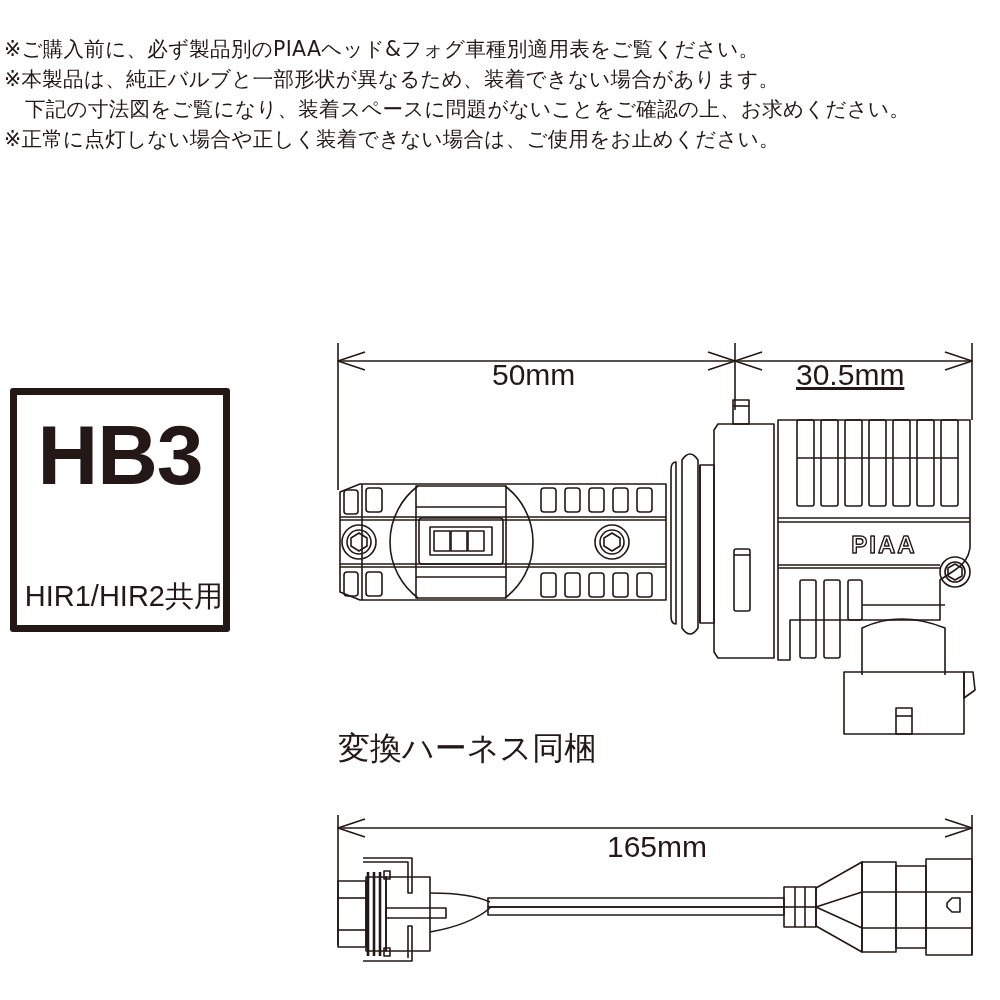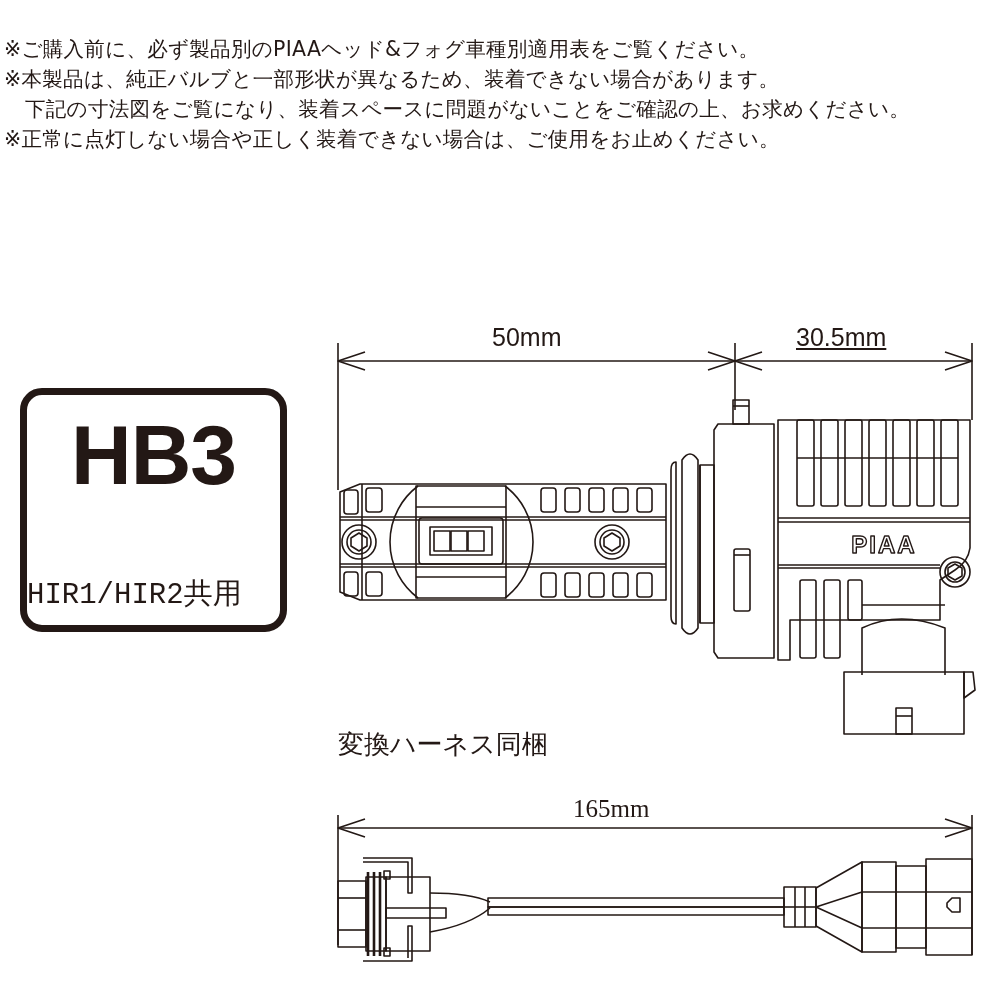--- a/index.html
+++ b/index.html
@@ -1,52 +1,52 @@
 <!DOCTYPE html>
 <html><head>
 <meta charset="utf-8">
 <style>
   html, body { margin: 0; padding: 0; background: #ffffff; }
   body { width: 1000px; height: 1000px; position: relative; overflow: hidden;
          font-family: "DejaVu Sans", "Liberation Sans", sans-serif; color: #231815; }
   .notes { position: absolute; left: 4px; top: 34px; width: 1000px; }
   .note { font-size: 20.5px; line-height: 30px; height: 30px; white-space: nowrap; letter-spacing: 0.3px; }
   .note.indent { padding-left: 21px; }
-  .badge { position: absolute; left: 20px; top: 388px; width: 267px; height: 244px;
-           border: 7px solid #231815; border-radius: 22px; box-sizing: border-box; }
+  .badge { position: absolute; left: 10px; top: 388px; width: 220px; height: 244px;
+           border: 7px solid #231815; border-radius: 3px; box-sizing: border-box; }
   .badge .big { position: absolute; left: 0; width: 100%; text-align: center;
                 font-family: "Liberation Sans", sans-serif; font-weight: bold;
                 font-size: 84px; line-height: 84px; letter-spacing: -1px; }
   .badge .b1 { top: 18px; }
   .badge .b2 { top: 96px; }
-  .badge .small { position: absolute; left: 0; width: 100%; top: 186px; text-align: left;
-                  font-family: Liberation Mono, monospace; font-size: 29px; line-height: 30px; }
-  .dim-label { position: absolute; font-family: "Liberation Sans", sans-serif; font-size: 25px; }
-  .harness-caption { position: absolute; left: 338px; top: 727px; font-size: 26px; letter-spacing: 0px; }
+  .badge .small { position: absolute; left: 0; width: 100%; top: 186px; text-align: right;
+                  font-family: Liberation Sans, sans-serif; font-size: 29px; line-height: 30px; }
+  .dim-label { position: absolute; font-family: "Liberation Sans", sans-serif; font-size: 30px; margin-top: 35px; }
+  .harness-caption { position: absolute; left: 338px; top: 727px; font-size: 32px; letter-spacing: 0px; }
   svg { position: absolute; left: 0; top: 0; }
 </style>
 </head>
 <body>
 
 <div class="notes">
   <div class="note">※ご購入前に、必ず製品別のPIAAヘッド&amp;フォグ車種別適用表をご覧ください。</div>
   <div class="note">※本製品は、純正バルブと一部形状が異なるため、装着できない場合があります。</div>
   <div class="note indent">下記の寸法図をご覧になり、装着スペースに問題がないことをご確認の上、お求めください。</div>
   <div class="note">※正常に点灯しない場合や正しく装着できない場合は、ご使用をお止めください。</div>
 </div>
 
 <div class="badge">
   <div class="big b1">HB3</div>
   <div class="small">HIR1/HIR2共用</div>
 </div>
 
 <div class="dim-label" style="left:492px; top:323px;">50mm</div>
 <div class="dim-label" style="left:796px; top:323px;text-decoration:underline;">30.5mm</div>
 <div class="harness-caption">変換ハーネス同梱</div>
-<div class="dim-label" style="left:573px; top:795px;font-family:Liberation Serif, serif;">165mm</div>
+<div class="dim-label" style="left:607px; top:795px;">165mm</div>
 
 <svg width="1000" height="1000" viewBox="0 0 1000 1000" fill="none" stroke="#231815" stroke-width="1.6" stroke-linejoin="round">
 
   <g>
     <line x1="338" y1="343" x2="338" y2="490"></line>
     <line x1="735" y1="343" x2="735" y2="410"></line>
     <line x1="972" y1="343" x2="972" y2="420"></line>
     <line x1="338" y1="361" x2="735" y2="361"></line>
     <line x1="735" y1="361" x2="972" y2="361"></line>
     <polyline points="365,352 338,361 365,370"></polyline>

